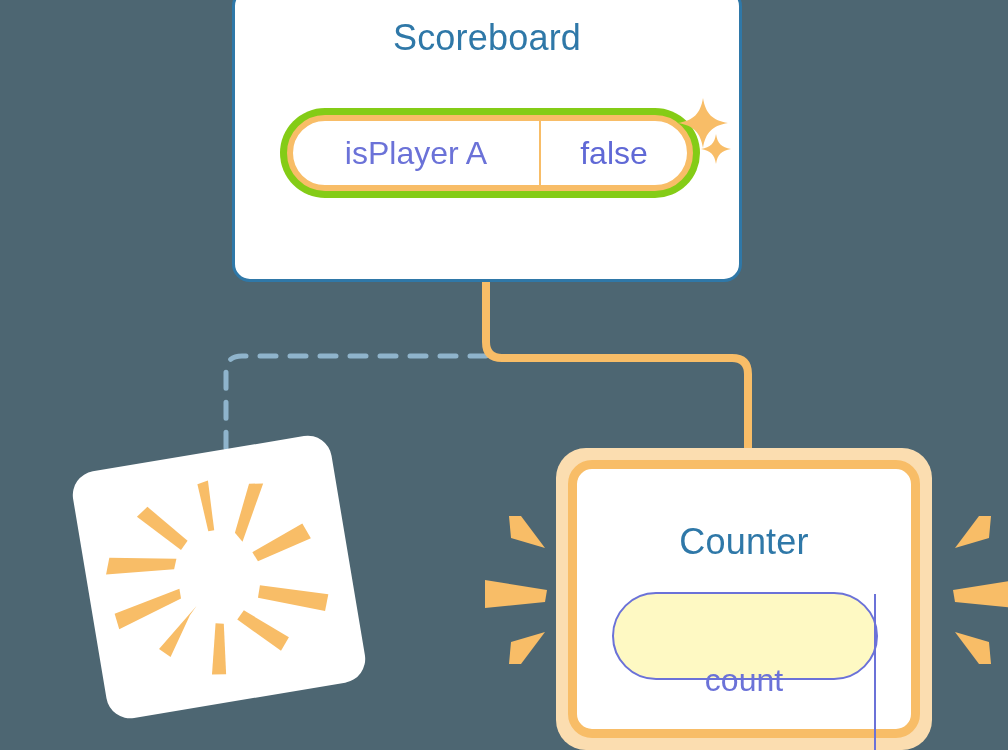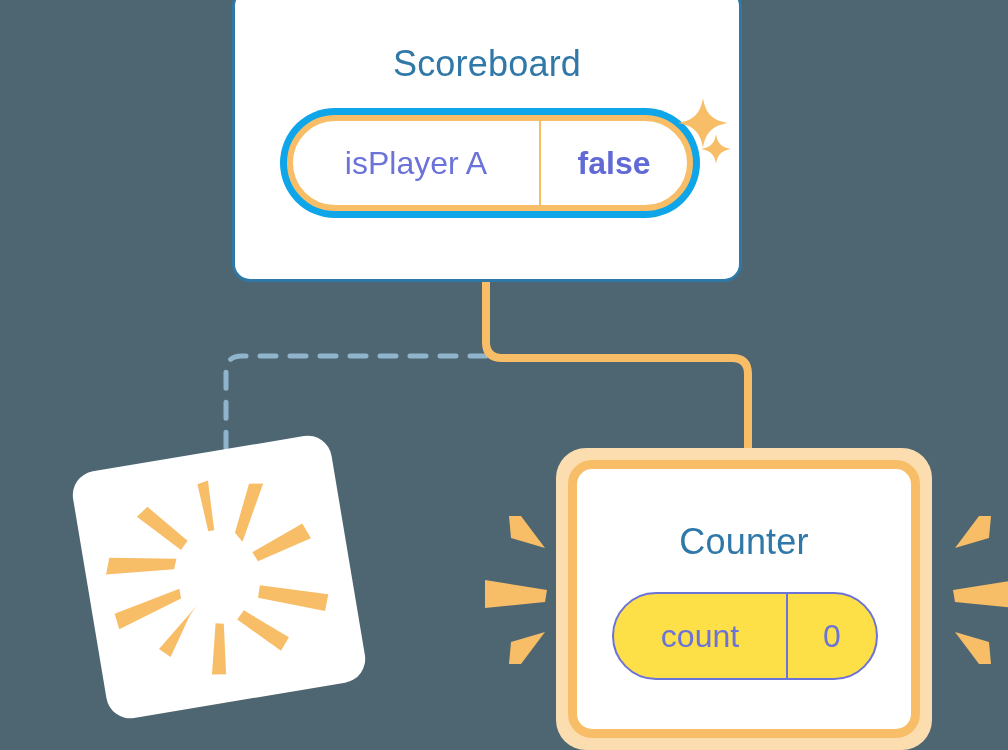--- a/index.html
+++ b/index.html
@@ -46,31 +46,31 @@
     z-index: 3;
   }
   .card-title {
     text-align: center;
     color: #2f78a8;
     font-size: 36px;
     letter-spacing: 0.2px;
     font-weight: 400;
   }
   .card-scoreboard .card-title {
-    margin-top: 52px;
+    margin-top: 26px;
   }
 
   
   .pill-amber-wrap {
     position: absolute;
     left: 45px;
     top: 117px;
     width: 420px;
-    height: 110px;
-    background: #0ea5e9;
+    height: 90px;
+    background: #84cc16;
     border-radius: 55px;
     box-sizing: border-box;
     padding: 7px;
   }
   .pill-amber-inner {
     width: 100%;
     height: 100%;
     background: #ffffff;
     border: 6px solid #f8bd67;
     border-radius: 48px;
@@ -87,21 +87,21 @@
     font-size: 32px;
     border-right: 2px solid #f8bd67;
   }
   .pill-amber-val {
     flex: 1 1 auto;
     display: flex;
     align-items: center;
     justify-content: center;
     color: #6069d6;
     font-size: 32px;
-    font-weight: bold;
+    font-weight: normal;
   }
 
   
   .sparkle {
     position: absolute;
     z-index: 4;
   }
   .sparkle svg { display: block; }
 
   
@@ -146,26 +146,27 @@
   .card-counter .card-title {
     margin-top: 52px;
   }
 
   .pill-violet {
     position: absolute;
     left: 56px;
     top: 144px;
     width: 266px;
     height: 88px;
-    background: #fde047;
+    background: #fef9c3;
     border: 2px solid #6b72d8;
     border-radius: 44px;
     box-sizing: border-box;
     display: flex;
     align-items: stretch;
+    flex-direction: column;
   }
   .pill-violet-key {
     flex: 0 0 172px;
     display: flex;
     align-items: center;
     justify-content: center;
     color: #6b72d8;
     font-size: 32px;
     border-right: 2px solid #6b72d8;
   }

